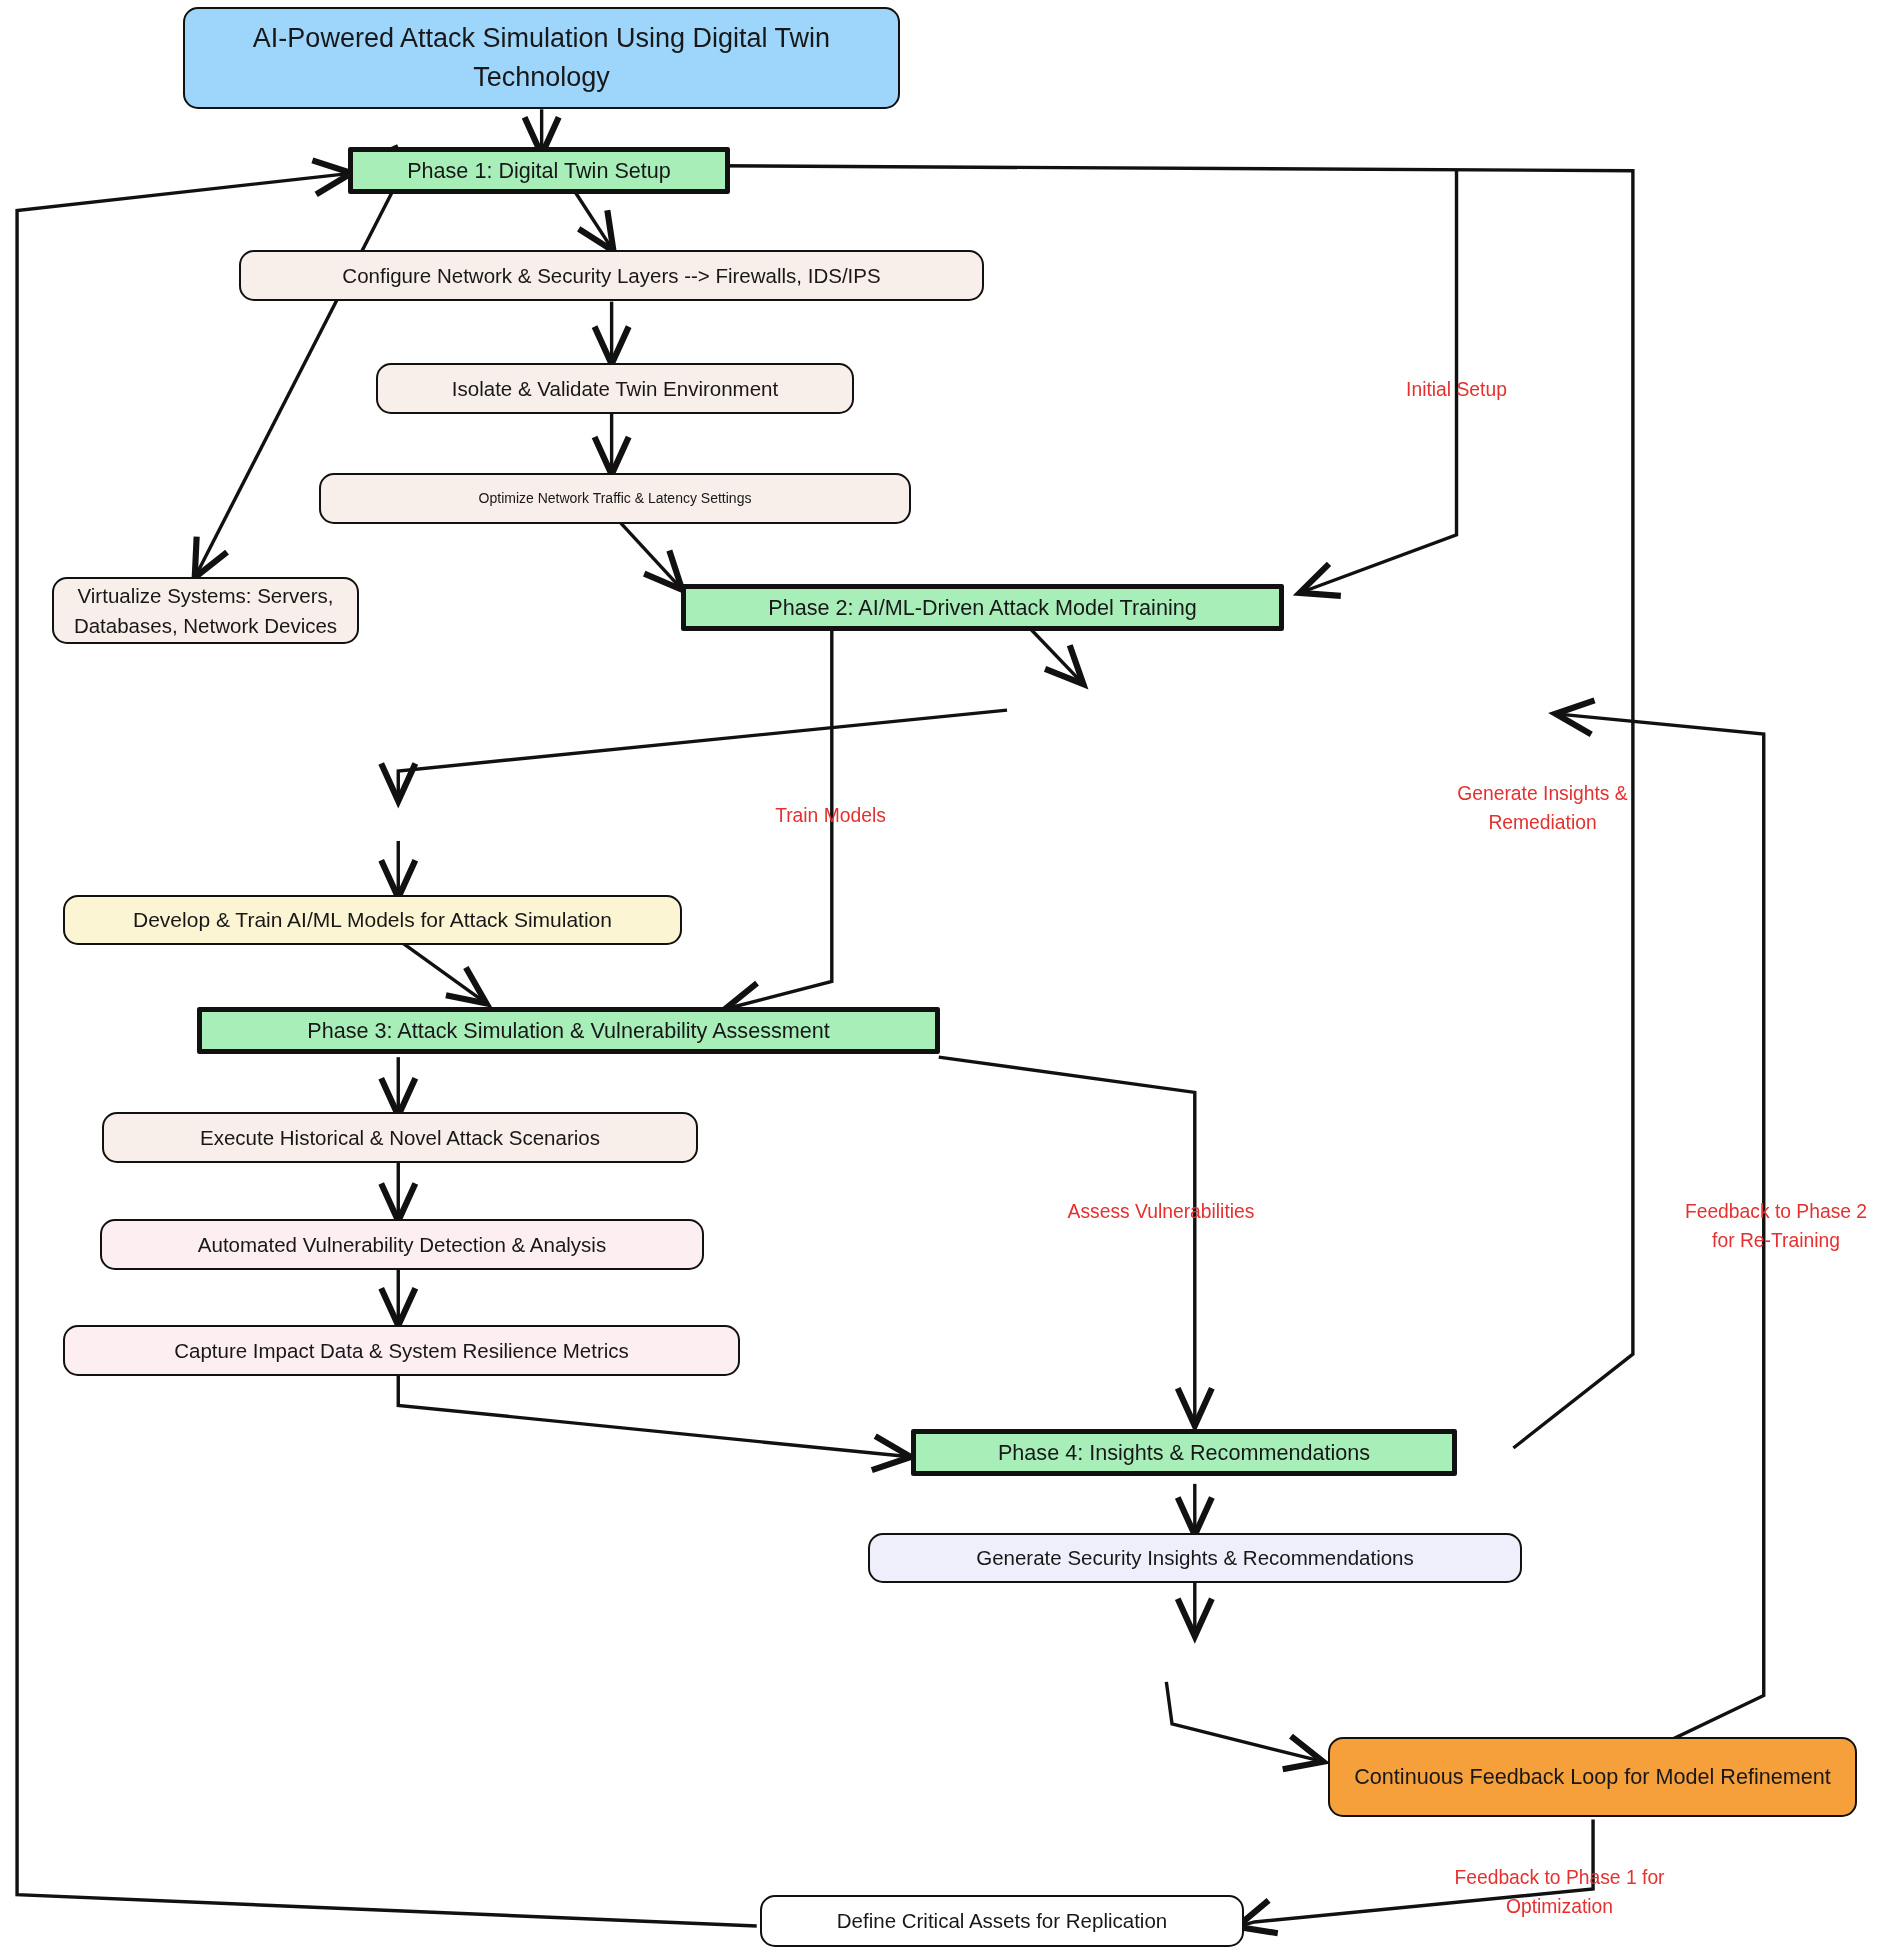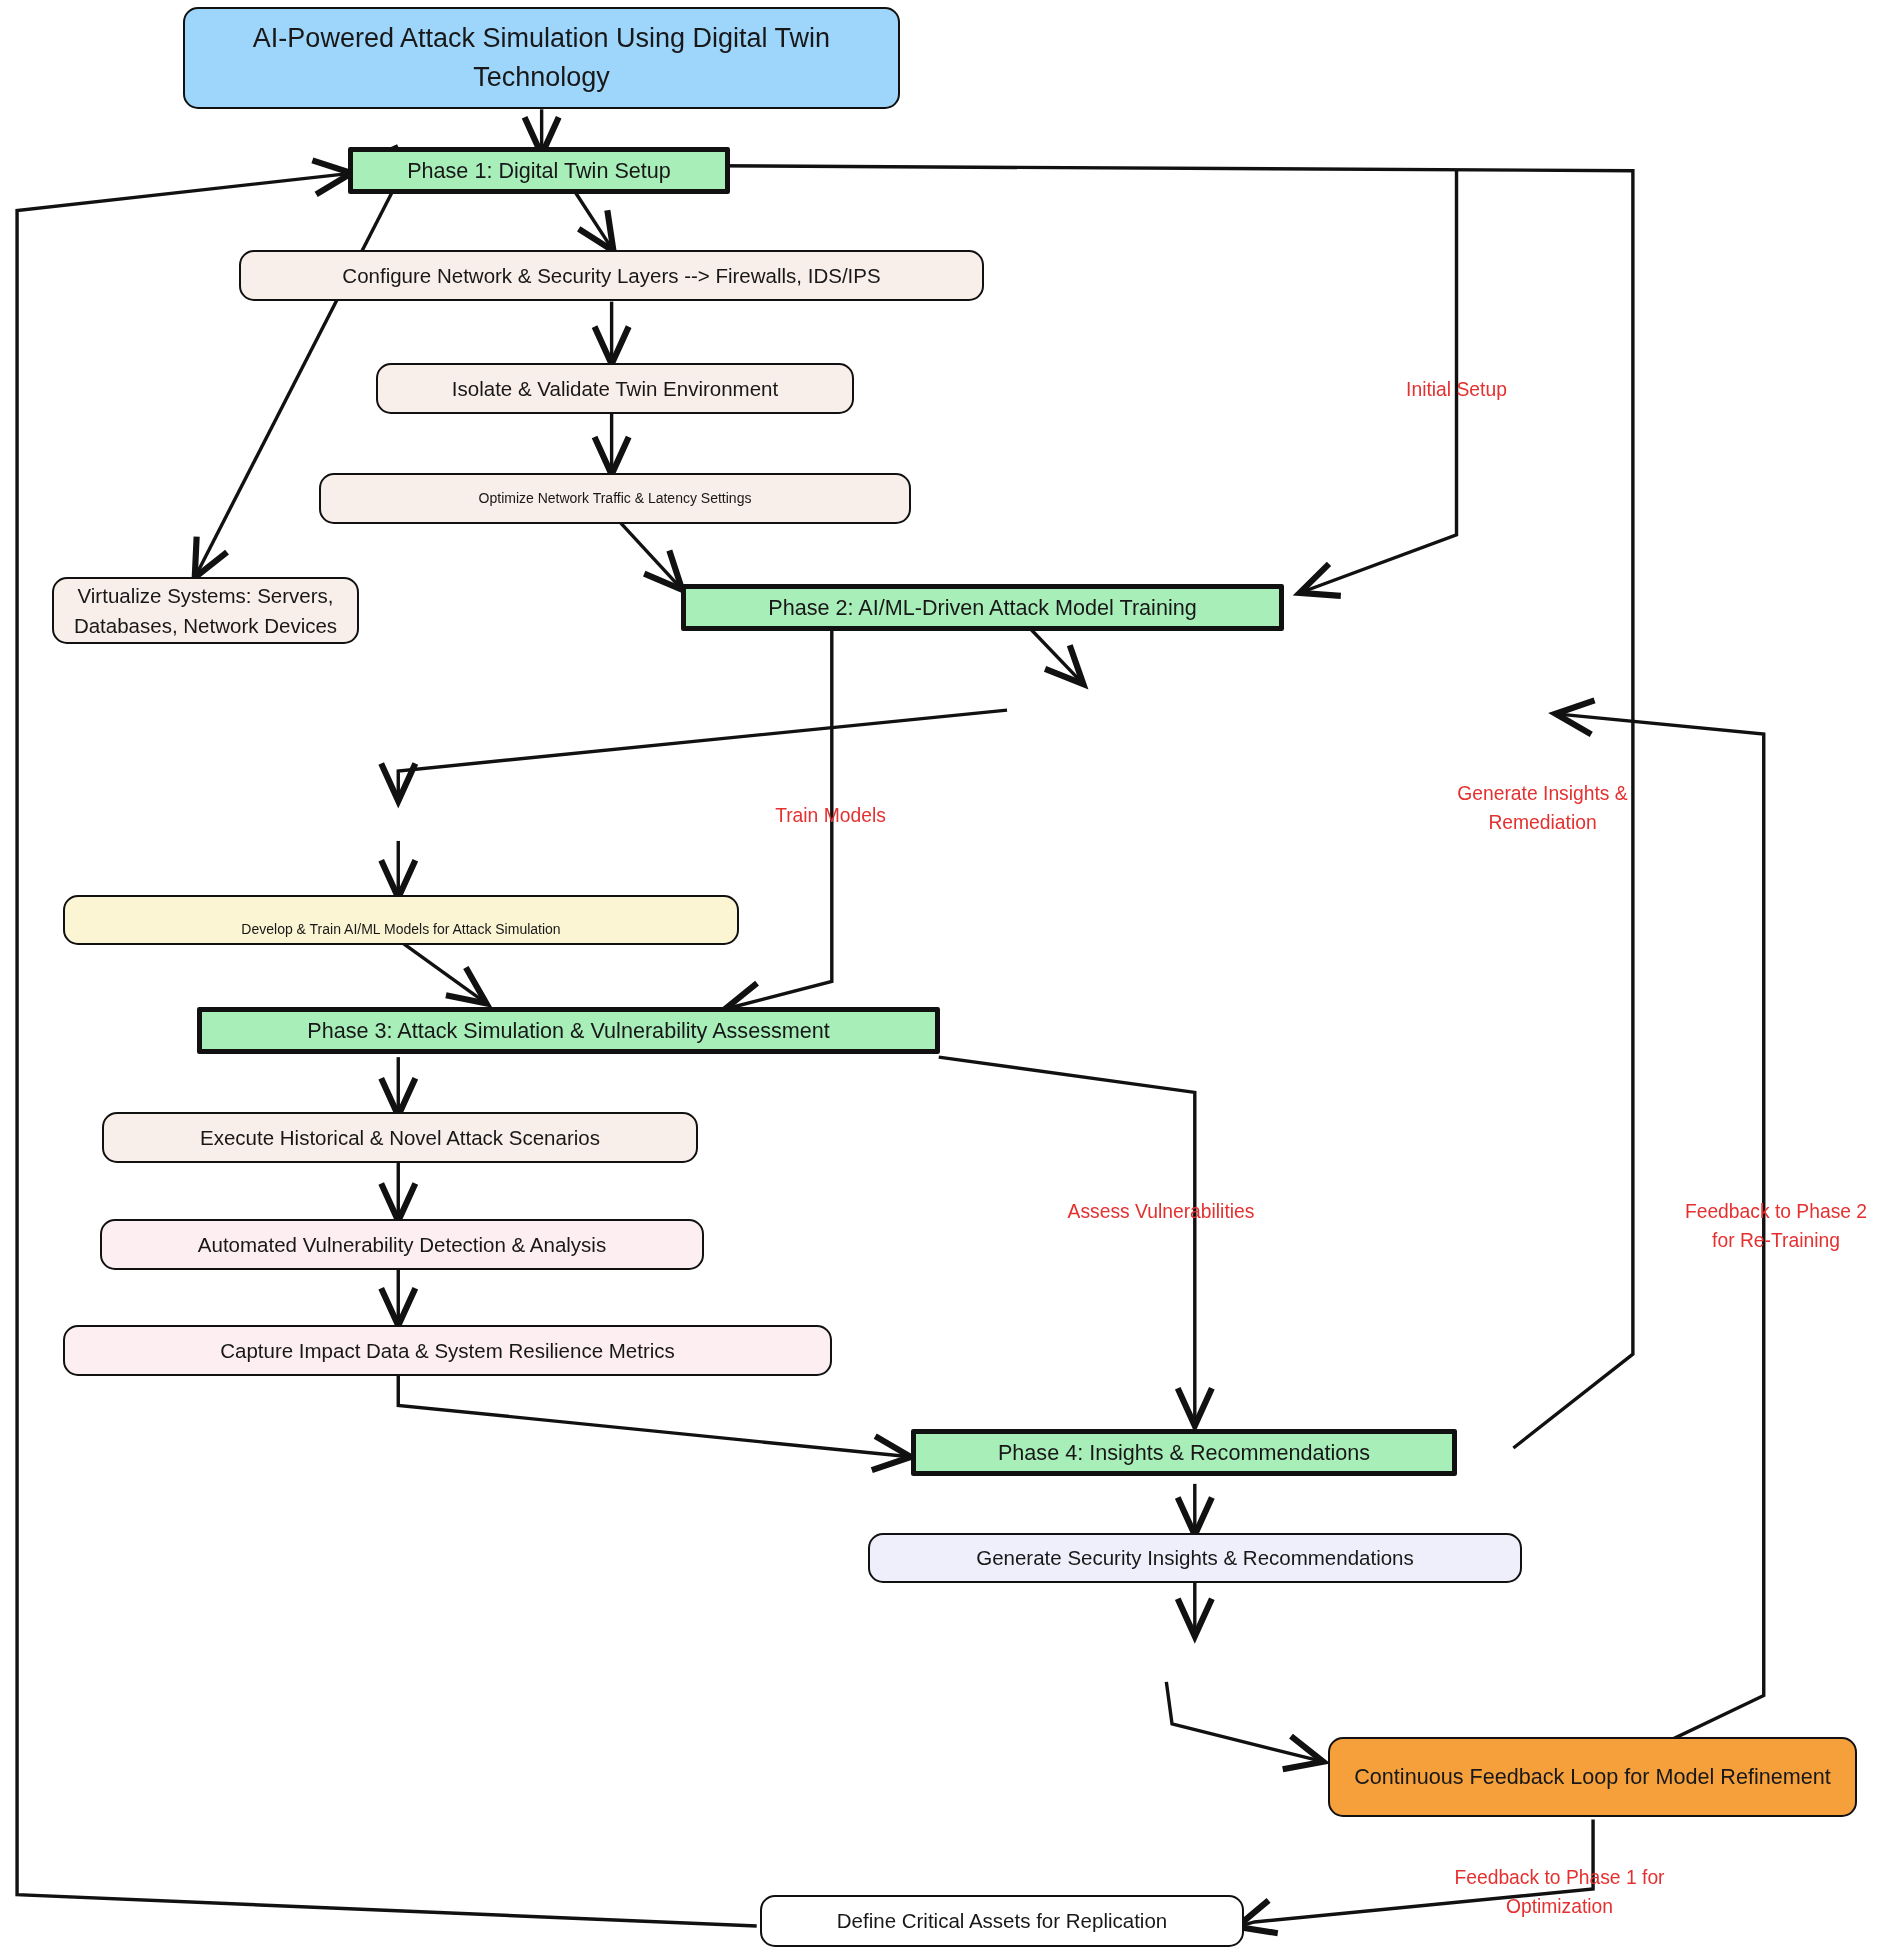--- a/index.html
+++ b/index.html
@@ -131,37 +131,37 @@
   <div class="node rounded c-step" style="left:52px;top:577px;width:307px;height:67px;font-size:20.5px;">
     <span class="lbl">Virtualize Systems: Servers, Databases, Network Devices</span>
   </div>
 
   <div class="node sq c-phase" style="left:681px;top:584px;width:603px;height:47px;font-size:21.6px;">
     <span class="lbl">Phase 2: AI/ML-Driven Attack Model Training</span>
   </div>
 
 
 
-  <div class="node rounded c-yellow" style="left:63px;top:895px;width:676px;height:50px;font-size:14px;align-items:flex-end;">
+  <div class="node rounded c-yellow" style="left:63px;top:895px;width:619px;height:50px;font-size:21px;">
     <span class="lbl">Develop &amp; Train AI/ML Models for Attack Simulation</span>
   </div>
 
   <div class="node sq c-phase" style="left:197px;top:1007px;width:743px;height:47px;font-size:21.6px;">
     <span class="lbl">Phase 3: Attack Simulation &amp; Vulnerability Assessment</span>
   </div>
 
   <div class="node rounded c-step" style="left:102px;top:1112px;width:596px;height:51px;font-size:20.5px;">
     <span class="lbl">Execute Historical &amp; Novel Attack Scenarios</span>
   </div>
 
   <div class="node rounded c-pink" style="left:100px;top:1219px;width:604px;height:51px;font-size:20.5px;">
     <span class="lbl">Automated Vulnerability Detection &amp; Analysis</span>
   </div>
 
-  <div class="node rounded c-pink" style="left:63px;top:1325px;width:769px;height:51px;font-size:20.5px;">
+  <div class="node rounded c-pink" style="left:63px;top:1325px;width:677px;height:51px;font-size:20.5px;">
     <span class="lbl">Capture Impact Data &amp; System Resilience Metrics</span>
   </div>
 
   <div class="node sq c-phase" style="left:911px;top:1429px;width:546px;height:47px;font-size:21.6px;">
     <span class="lbl">Phase 4: Insights &amp; Recommendations</span>
   </div>
 
   <div class="node rounded c-lav" style="left:868px;top:1533px;width:654px;height:50px;font-size:20.5px;">
     <span class="lbl">Generate Security Insights &amp; Recommendations</span>
   </div>

